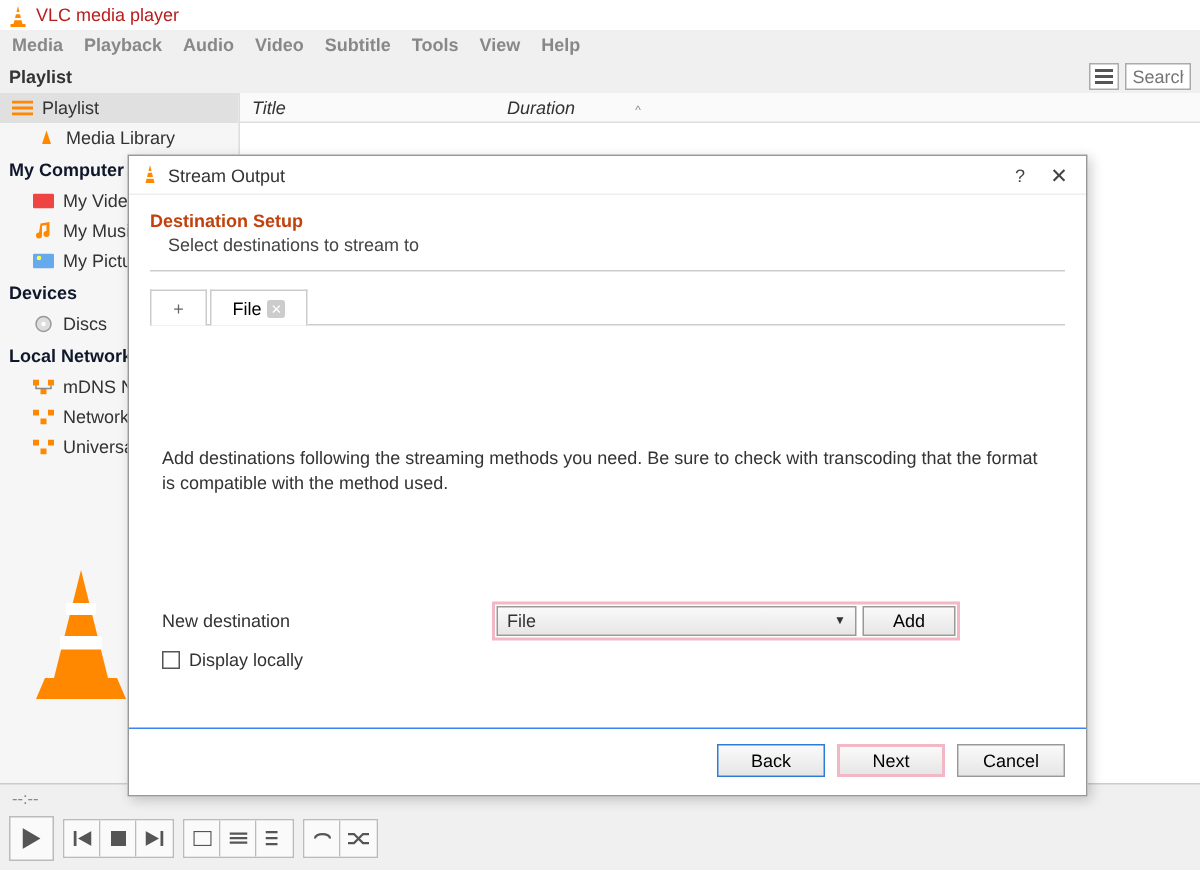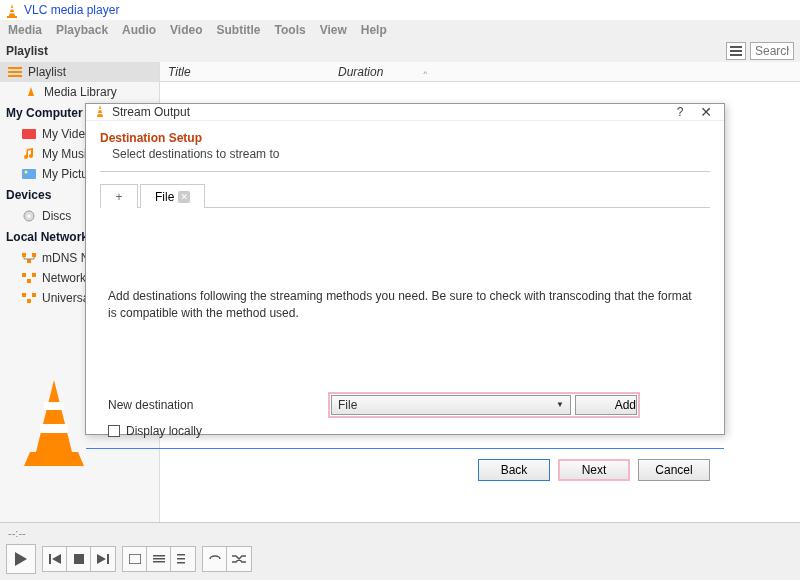--- a/index.html
+++ b/index.html
@@ -1,21 +1,21 @@
 <!DOCTYPE html>
 <html><head>
 <meta charset="utf-8">
 <style>
 * { box-sizing: border-box; margin: 0; padding: 0; font-family: "Segoe UI", Tahoma, sans-serif; font-size: 12px; }
 body { width: 800px; height: 580px; background: #f0f0f0; position: relative; overflow: hidden; }
 
 
 .titlebar { height: 20px; background: #fff; display: flex; align-items: center; padding: 0 6px; gap: 6px; }
 .vlc-cone { width: 12px; height: 12px; }
-.titlebar-text { color: #1d4ed8; text-align: center; }
+.titlebar-text { color: #b91c1c; text-align: center; }
 
 
 .menubar { height: 20px; display: flex; align-items: center; gap: 14px; padding: 0 8px; color: #888; background: #f0f0f0; }
 .menubar span { cursor: default; font-weight: bold; }
 
 
 .listheader { height: 22px; display: flex; align-items: center; background: #f0f0f0; padding: 0 6px; }
 .listheader .lbl { font-weight: bold; color: #333; }
 .listheader .spacer { flex: 1; }
 .listheader .viewbtn { width: 20px; height: 18px; border: 1px solid #aaa; background: #fff; display: flex; align-items: center; justify-content: center; margin-right: 4px; }
@@ -40,41 +40,41 @@
 .playerbar { position: absolute; bottom: 0; left: 0; right: 0; height: 58px; background: #f0f0f0; border-top: 1px solid #ccc; }
 .time { position: absolute; top: 4px; left: 8px; color: #888; font-size: 11px; }
 .controls { position: absolute; bottom: 6px; left: 6px; display: flex; gap: 6px; align-items: center; }
 .ctrlbtn { width: 24px; height: 24px; border: 1px solid #bbb; background: #fafafa; display: flex; align-items: center; justify-content: center; color: #555; }
 .ctrlbtn.play { width: 30px; height: 30px; }
 .ctrlgrp { display: flex; border: 1px solid #bbb; }
 .ctrlgrp .ctrlbtn { border: none; border-right: 1px solid #bbb; }
 .ctrlgrp .ctrlbtn:last-child { border-right: none; }
 
 
-.dialog { position: absolute; left: 85px; top: 103px; width: 640px; height: 332px; background: #fff; border: 1px solid #999; box-shadow: 2px 2px 8px rgba(0,0,0,0.2); display: flex; flex-direction: column; }
+.dialog { position: absolute; left: 85px; top: 103px; width: 640px; height: 428px; background: #fff; border: 1px solid #999; box-shadow: 2px 2px 8px rgba(0,0,0,0.2); display: flex; flex-direction: column; }
 .dlg-title { height: 26px; display: flex; align-items: center; padding: 0 8px; gap: 6px; border-bottom: 1px solid #eee; }
 .dlg-title .t { flex: 1; color: #333; }
 .dlg-title .help { width: 20px; text-align: center; color: #444; }
 .dlg-title .close { width: 20px; text-align: center; color: #444; font-size: 14px; }
 .dlg-body { flex: 1; padding: 10px 14px 0 14px; display: flex; flex-direction: column; }
 .sect-title { font-weight: bold; color: #c2410c; }
 .sect-sub { color: #444; padding: 2px 0 6px 12px; }
 .hr { border: none; border-top: 1px solid #ccc; margin: 4px 0 10px 0; }
 .tabbar { display: flex; align-items: flex-end; height: 26px; border-bottom: 1px solid #ccc; }
 .tab { height: 24px; padding: 0 14px; border: 1px solid #ccc; border-bottom: none; background: #fff; display: flex; align-items: center; gap: 4px; margin-right: 2px; position: relative; top: 1px; }
 .tab.plus { width: 38px; justify-content: center; font-size: 16px; color: #666; }
 .tab .xclose { width: 12px; height: 12px; background: #ccc; color: #fff; font-size: 9px; display: flex; align-items: center; justify-content: center; border-radius: 2px; }
 .tabcontent { flex: 1; padding: 80px 8px 10px 8px; color: #333; display: flex; flex-direction: column; }
 .instr { margin-bottom: 70px; line-height: 1.4; }
 .destrow { display: flex; align-items: center; gap: 10px; margin-bottom: 6px; }
 .destrow .lbl { width: 210px; }
 .combo-wrap { border: 2px solid #f2b8c6; padding: 1px; display: flex; gap: 4px; }
 .combo { width: 240px; height: 20px; border: 1px solid #999; background: linear-gradient(#fafafa,#e6e6e6); display: flex; align-items: center; justify-content: space-between; padding: 0 6px; }
 .combo .arrow { font-size: 8px; }
-.addbtn { width: 62px; height: 20px; border: 1px solid #999; background: linear-gradient(#fafafa,#e6e6e6); text-align: right; }
+.addbtn { width: 62px; height: 20px; border: 1px solid #999; background: linear-gradient(#fafafa,#e6e6e6); }
 .chkrow { display: flex; align-items: center; gap: 6px; padding-left: 0; }
 .chkbox { width: 12px; height: 12px; border: 1px solid #555; background: #fff; }
 .dlg-footer { padding: 10px 14px 12px 14px; border-top: 1px solid #3b82f6; display: flex; justify-content: flex-end; gap: 8px; }
 .dlgbtn { width: 72px; height: 22px; border: 1px solid #999; background: linear-gradient(#fafafa,#e6e6e6); }
 .dlgbtn.back { border: 1px solid #2e7bd6; }
 .dlgbtn.next { border: 2px solid #f2b8c6; }
 
 
 .bigcone { position: absolute; left: 24px; top: 380px; width: 60px; height: 90px; }
 

